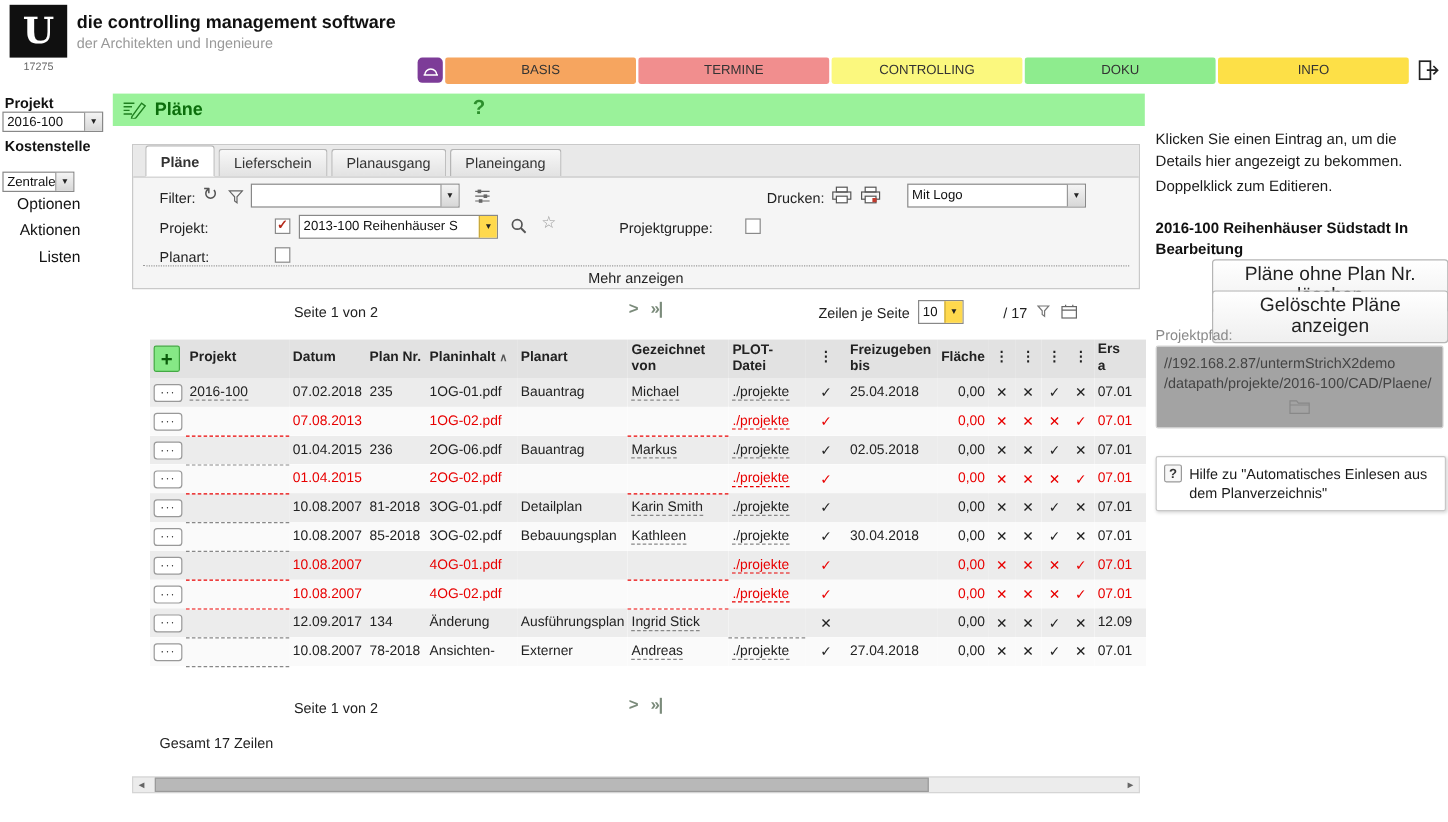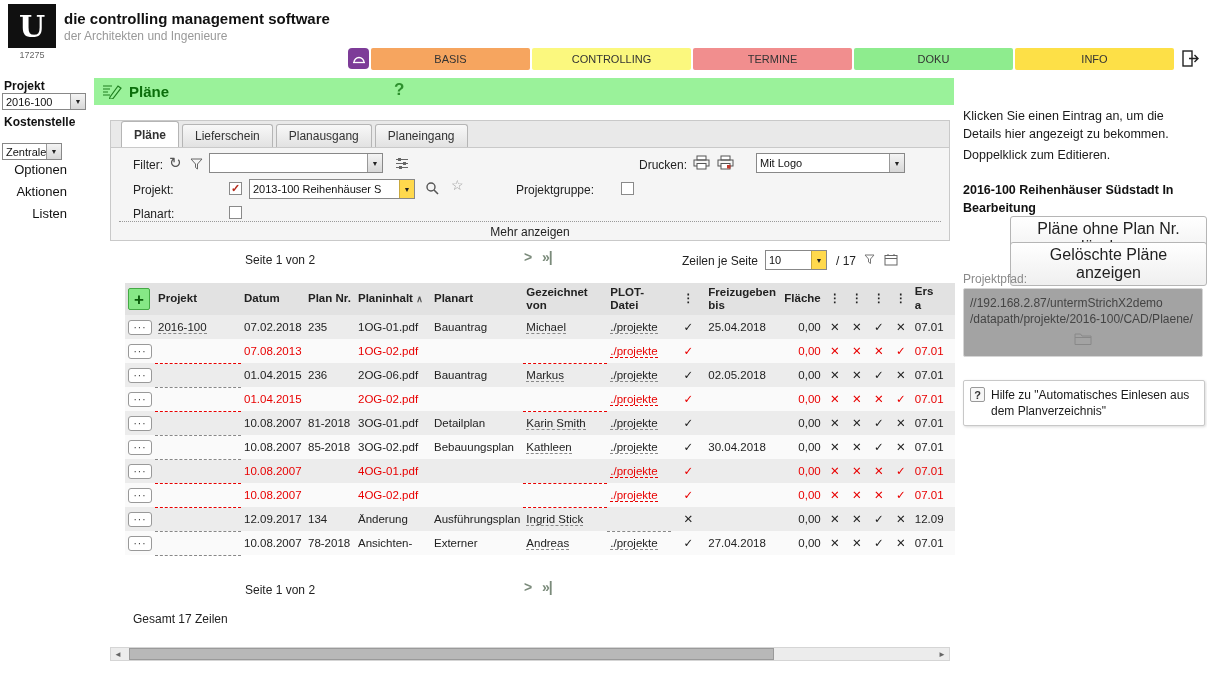--- a/index.html
+++ b/index.html
@@ -93,22 +93,22 @@
 <div class="abs brand-sub">der Architekten und Ingenieure</div>
 
 <div class="abs nav">
   <div class="nav-modicon">
     <svg width="14" height="14" viewBox="0 0 14 14">
         <path d="M2 10.5 A5 5 0 1 1 12 10.5" fill="none" stroke="#fff" stroke-width="1.3"></path>
         <line x1="1" y1="10.5" x2="13" y2="10.5" stroke="#fff" stroke-width="1.3"></line>
       </svg>
   </div>
   <div class="nav-tab c-basis">BASIS</div>
+  <div class="nav-tab c-termine">TERMINE</div>
   <div class="nav-tab c-controlling">CONTROLLING</div>
-  <div class="nav-tab c-termine">TERMINE</div>
   <div class="nav-tab c-doku">DOKU</div>
   <div class="nav-tab c-info">INFO</div>
   <div class="nav-exit">
     <svg width="19" height="19" viewBox="0 0 19 19">
         <rect x="2" y="2" width="9" height="15" fill="none" stroke="#222" stroke-width="1.4"></rect>
         <path d="M8 9.5 h9 m-3.5 -3.5 l3.5 3.5 l-3.5 3.5" fill="none" stroke="#222" stroke-width="1.4"></path>
       </svg>
   </div>
 </div>
 
@@ -208,21 +208,21 @@
   <span class="plabel" style="left:22px;top:86px">Planart:</span>
   <span class="cb" style="left:118px;top:85px"></span>
 
   <div class="mehr">Mehr anzeigen</div>
 </div>
 
 <span class="ptext" style="left:245px;top:253px">Seite 1 von 2</span>
 <span class="parrow" style="left:524px;top:249px">&gt;</span>
 <span class="parrow" style="left:542px;top:249px">»|</span>
 <span class="ptext" style="left:682px;top:254px">Zeilen je Seite</span>
-<div class="select yellow" style="left:765px;top:250px;width:62px;height:20px">
+<div class="select yellow" style="left:765px;top:250px;width:38px;height:20px">
   <span class="sel-txt">10</span>
   <span class="sel-arrow">▼</span>
 </div>
 <span class="ptext" style="left:836px;top:254px">/ 17</span>
 <span class="icnbtn" style="left:864px;top:254px">
   <svg width="11" height="11" viewBox="0 0 11 11">
       <path d="M1 1 h9 l-3.5 4 v4.5 l-2 -1.5 V5 Z" fill="none" stroke="#777"></path>
     </svg>
 </span>
 <span class="icnbtn" style="left:884px;top:253px">

